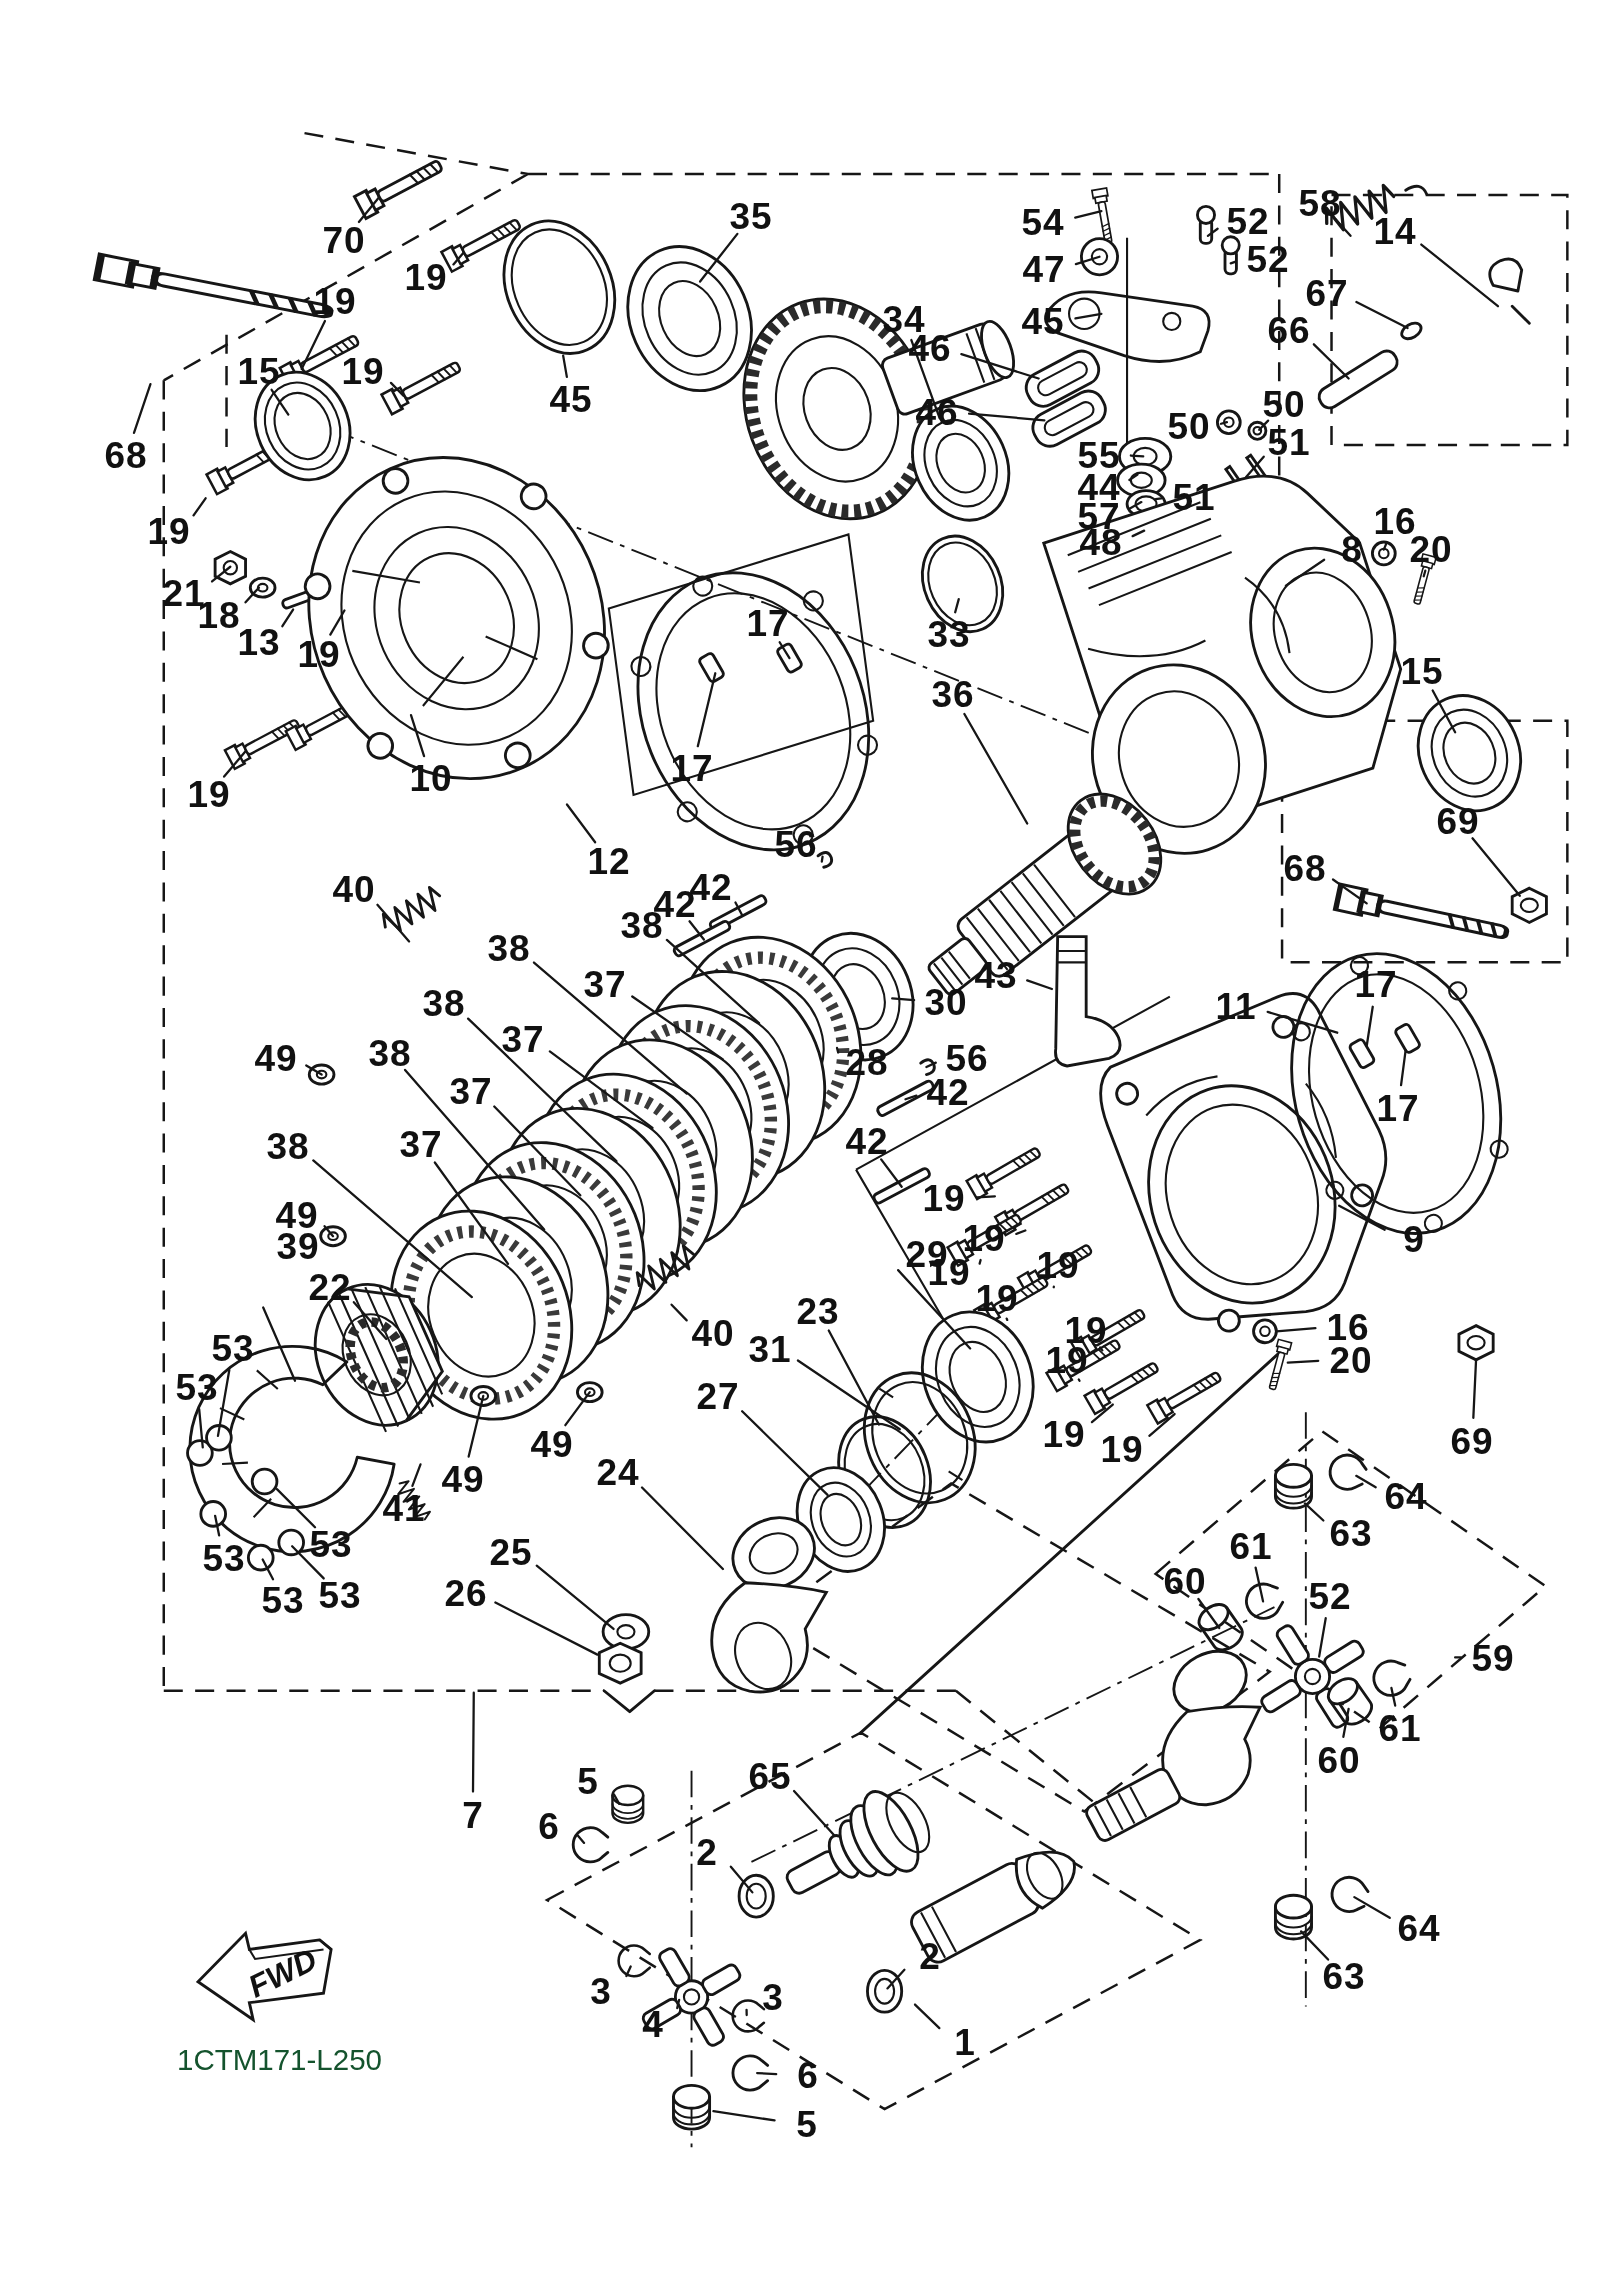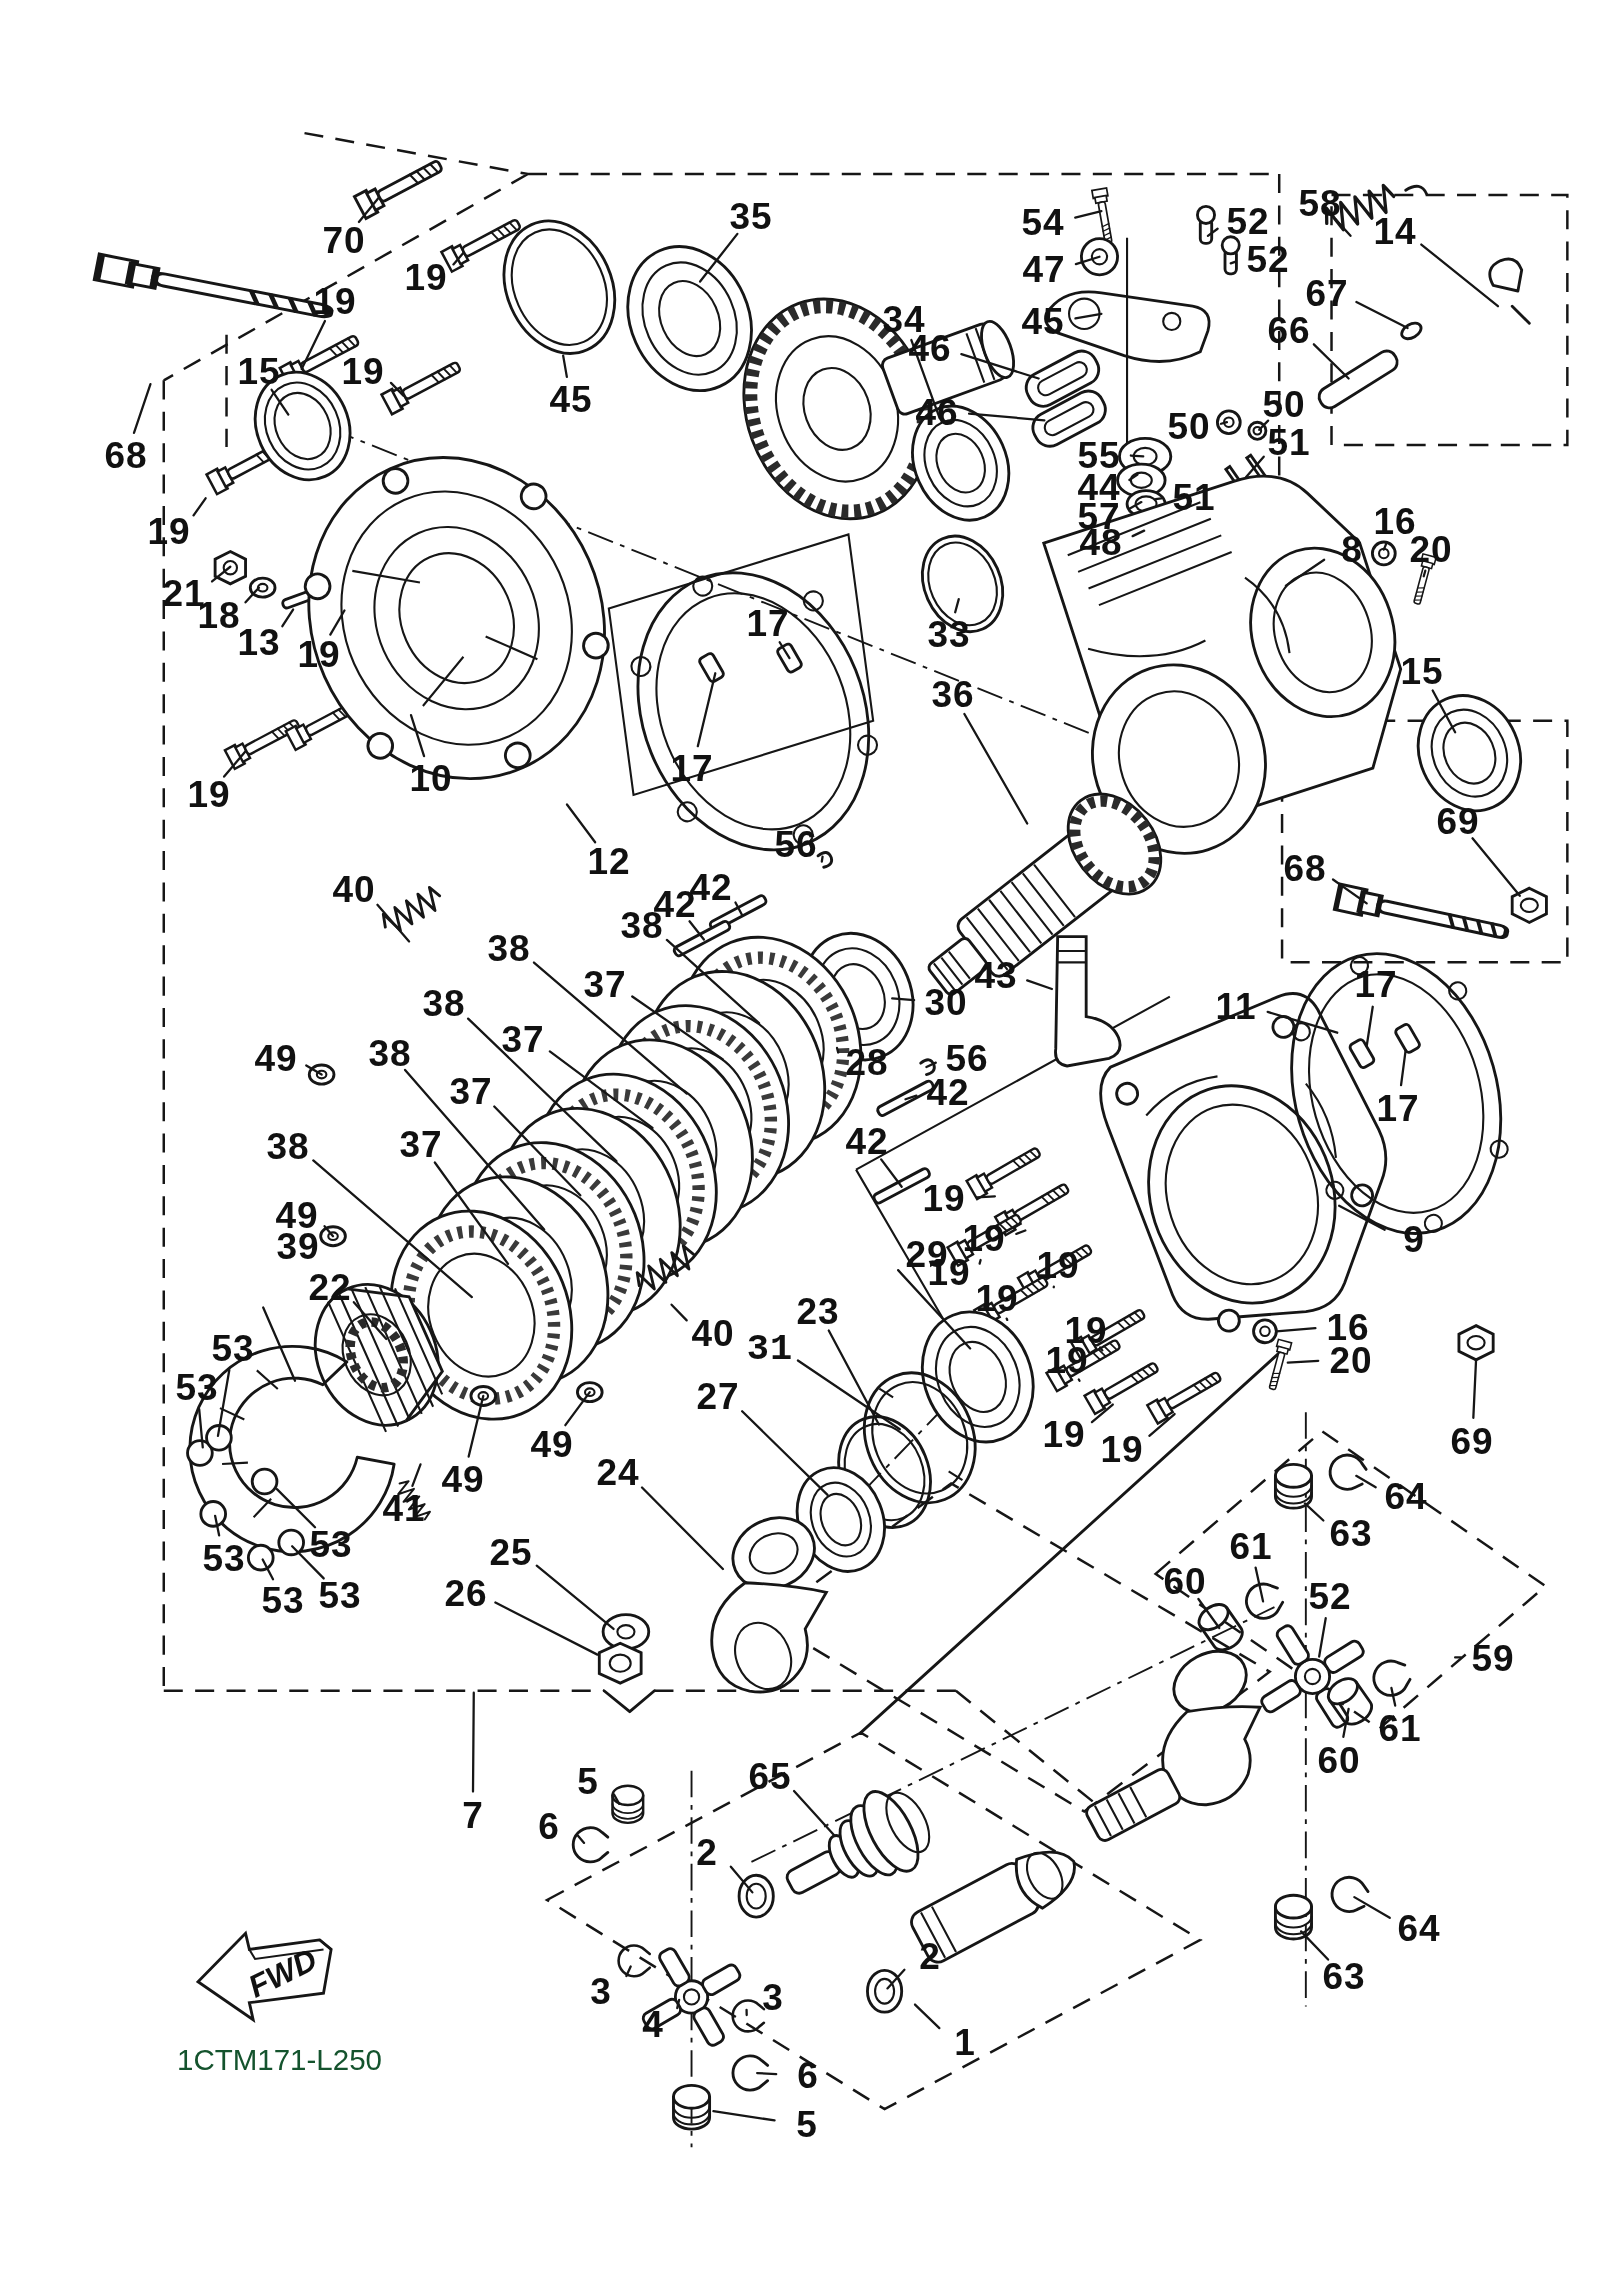--- a/index.html
+++ b/index.html
@@ -649,21 +649,21 @@
       <div class="callout" style="left: 197px; top: 1387px;">53</div>
       <div class="callout" style="left: 331px; top: 1544px;">53</div>
       <div class="callout" style="left: 224px; top: 1558px;">53</div>
       <div class="callout" style="left: 283px; top: 1600px;">53</div>
       <div class="callout" style="left: 340px; top: 1595px;">53</div>
       <div class="callout" style="left: 618px; top: 1472px;">24</div>
       <div class="callout" style="left: 511px; top: 1552px;">25</div>
       <div class="callout" style="left: 466px; top: 1593px;">26</div>
       <div class="callout" style="left: 883px; top: 1254px; margin-left: 44px;">29</div>
       <div class="callout" style="left: 818px; top: 1311px;">23</div>
-      <div class="callout" style="left: 770px; top: 1349px; font-family: Liberation Mono, monospace;">31</div>
+      <div class="callout" style="left: 770px; top: 1349px;">31</div>
       <div class="callout" style="left: 718px; top: 1396px;">27</div>
       <div class="callout" style="left: 944px; top: 1198px;">19</div>
       <div class="callout" style="left: 984px; top: 1238px;">19</div>
       <div class="callout" style="left: 949px; top: 1272px;">19</div>
       <div class="callout" style="left: 1058px; top: 1265px;">19</div>
       <div class="callout" style="left: 997px; top: 1298px;">19</div>
       <div class="callout" style="left: 1086px; top: 1330px;">19</div>
       <div class="callout" style="left: 1067px; top: 1360px;">19</div>
       <div class="callout" style="left: 1064px; top: 1434px;">19</div>
       <div class="callout" style="left: 1122px; top: 1449px;">19</div>

